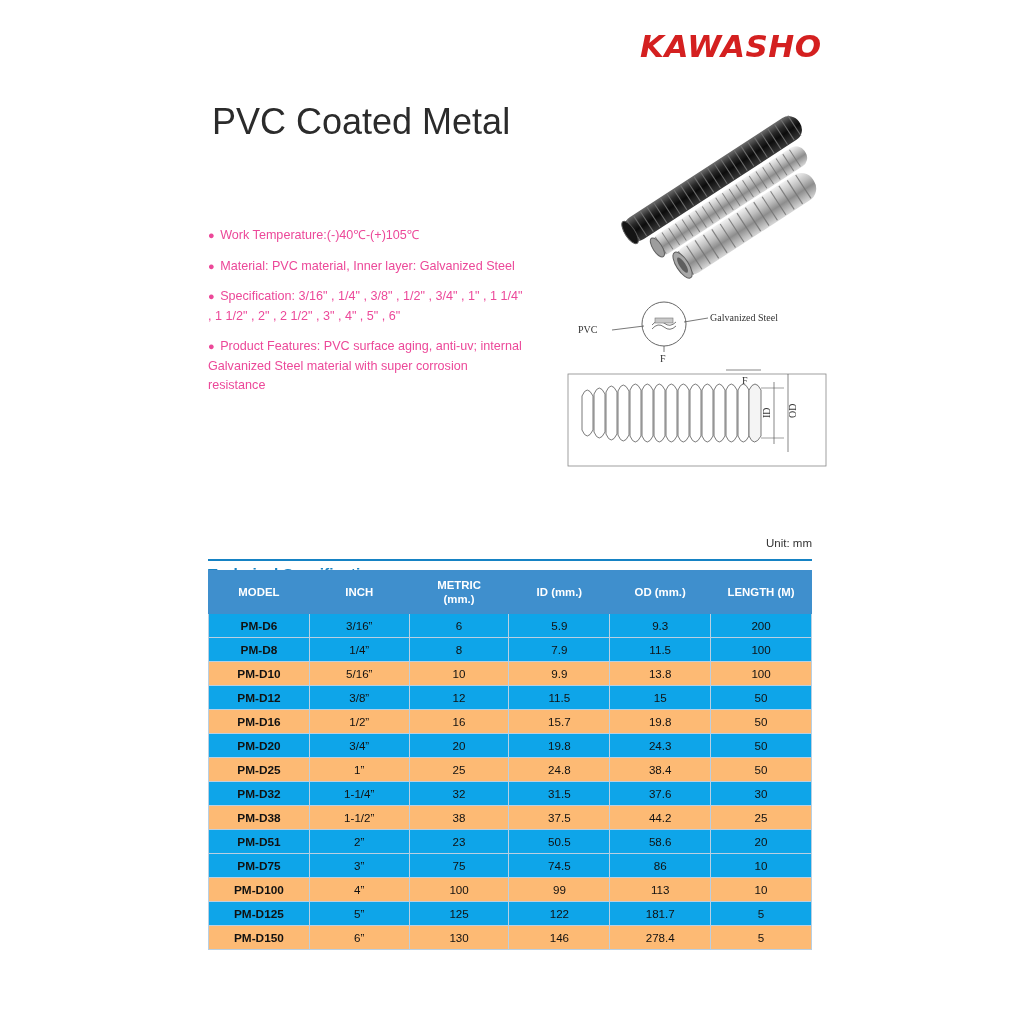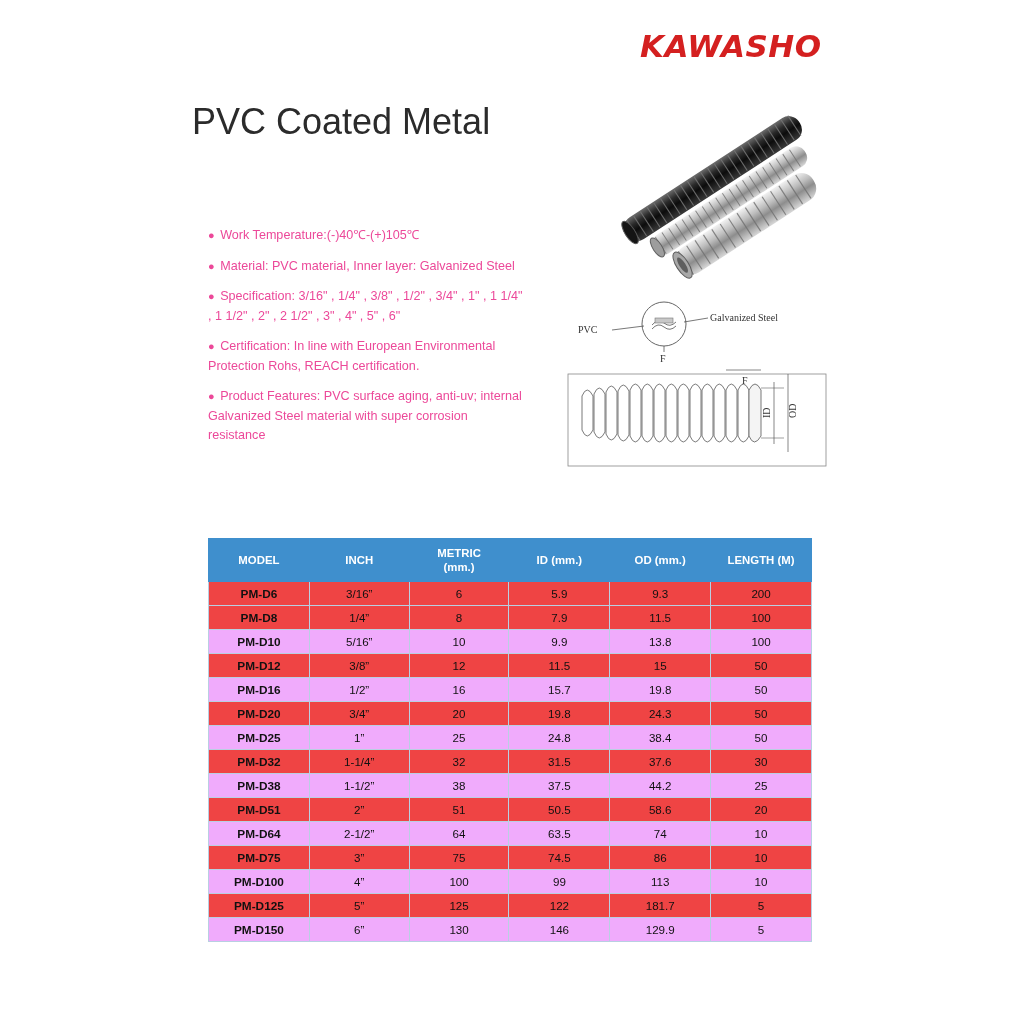--- a/index.html
+++ b/index.html
@@ -35,21 +35,21 @@
     font-style: italic;
     font-size: 31px;
     letter-spacing: 0.5px;
     color: #d42020;
     white-space: nowrap;
   }
 
   
   .title {
     position: absolute;
-    left: 192px;
+    left: 212px;
     top: 96px;
     width: 420px;
     font-size: 36px;
     line-height: 1.45;
     font-weight: normal;
     color: #2b2b2b;
   }
 
   
   .bullets {
@@ -116,21 +116,21 @@
     top: 559px;
     width: 604px;
     height: 1.5px;
     background: #1683c4;
   }
 
   
   table.spec {
     position: absolute;
     left: 208px;
-    top: 538px;
+    top: 570px;
     width: 604px;
     border-collapse: collapse;
     font-size: 11.6px;
     padding-left: 37px;
   }
   table.spec th {
     background: #3f8fcd;
     color: #ffffff;
     font-weight: bold;
     font-size: 11.4px;
@@ -145,24 +145,24 @@
     text-align: center;
     padding: 3px 2px;
     height: 17px;
     color: #111;
   }
   table.spec td.model {
     font-weight: bold;
     font-size: 11.8px;
   }
   table.spec tr.odd td {
-    background: #ef4444;
+    background: #0ea5e9;
   }
   table.spec tr.even td {
-    background: #f0abfc;
+    background: #fdba74;
   }
   table.spec col.c-model { width: 101px; }
   table.spec col.c-inch  { width: 100px; }
   table.spec col.c-met   { width: 100px; }
   table.spec col.c-id    { width: 101px; }
   table.spec col.c-od    { width: 101px; }
   table.spec col.c-len   { width: 101px; }
 
   .diag-label {
     font-family: "Liberation Serif", serif;
@@ -178,21 +178,20 @@
   <div class="brand">KAWASHO</div>
 
   <div class="title">
     <div>PVC Coated Metal</div>
   </div>
 
   <div class="bullets">
     <div class="bullet"><span class="dot">●</span> <span>Work Temperature:(-)40℃-(+)105℃</span></div>
     <div class="bullet"><span class="dot">●</span> <span>Material: PVC material, Inner layer: Galvanized Steel</span></div>
     <div class="bullet"><span class="dot">●</span> <span>Specification: 3/16" , 1/4" , 3/8" , 1/2" , 3/4" , 1" , 1 1/4" , 1 1/2" , 2" , 2 1/2" , 3" , 4" , 5" , 6"</span></div>
-    <div class="bullet"><span class="dot">●</span> <span>Certification: In line with European Environmental Protection Rohs, REACH certification.</span></div>
     <div class="bullet"><span class="dot">●</span> <span>Product Features: PVC surface aging, anti-uv; internal Galvanized Steel material with super corrosion resistance</span></div>
   </div>
 
   <div class="photo">
     <svg width="240" height="215" viewBox="0 0 240 215">
       <defs>
         <linearGradient id="blkg" x1="0" y1="0" x2="0" y2="1">
           <stop offset="0%" stop-color="#6d6d6d"></stop>
           <stop offset="30%" stop-color="#2a2a2a"></stop>
           <stop offset="55%" stop-color="#0c0c0c"></stop>
@@ -435,32 +434,24 @@
         <td class="model">PM-D38</td>
         <td>1-1/2”</td>
         <td>38</td>
         <td>37.5</td>
         <td>44.2</td>
         <td>25</td>
       </tr>
       <tr class="odd">
         <td class="model">PM-D51</td>
         <td>2”</td>
-        <td>51</td>
+        <td>23</td>
         <td>50.5</td>
         <td>58.6</td>
         <td>20</td>
-      </tr>
-      <tr class="even">
-        <td class="model">PM-D64</td>
-        <td>2-1/2”</td>
-        <td>64</td>
-        <td>63.5</td>
-        <td>74</td>
-        <td>10</td>
       </tr>
       <tr class="odd">
         <td class="model">PM-D75</td>
         <td>3”</td>
         <td>75</td>
         <td>74.5</td>
         <td>86</td>
         <td>10</td>
       </tr>
       <tr class="even">
@@ -477,19 +468,19 @@
         <td>125</td>
         <td>122</td>
         <td>181.7</td>
         <td>5</td>
       </tr>
       <tr class="even">
         <td class="model">PM-D150</td>
         <td>6”</td>
         <td>130</td>
         <td>146</td>
-        <td>129.9</td>
+        <td>278.4</td>
         <td>5</td>
       </tr>
     </tbody>
   </table>
 
 </div>
 
 </body></html>

